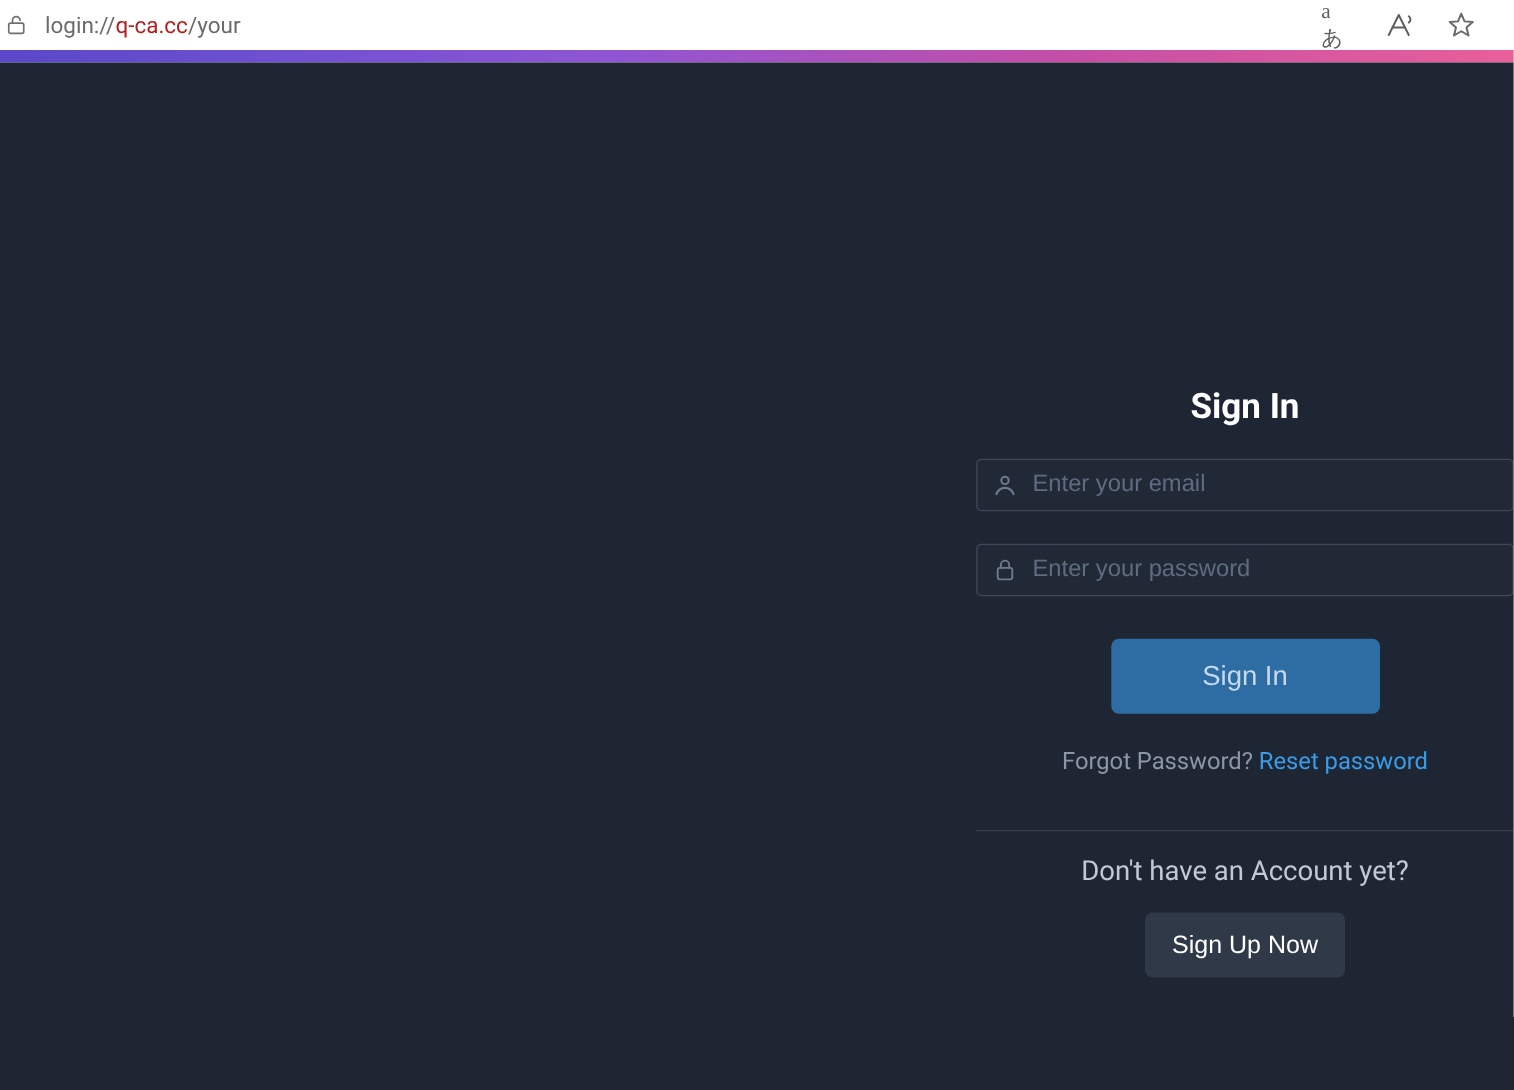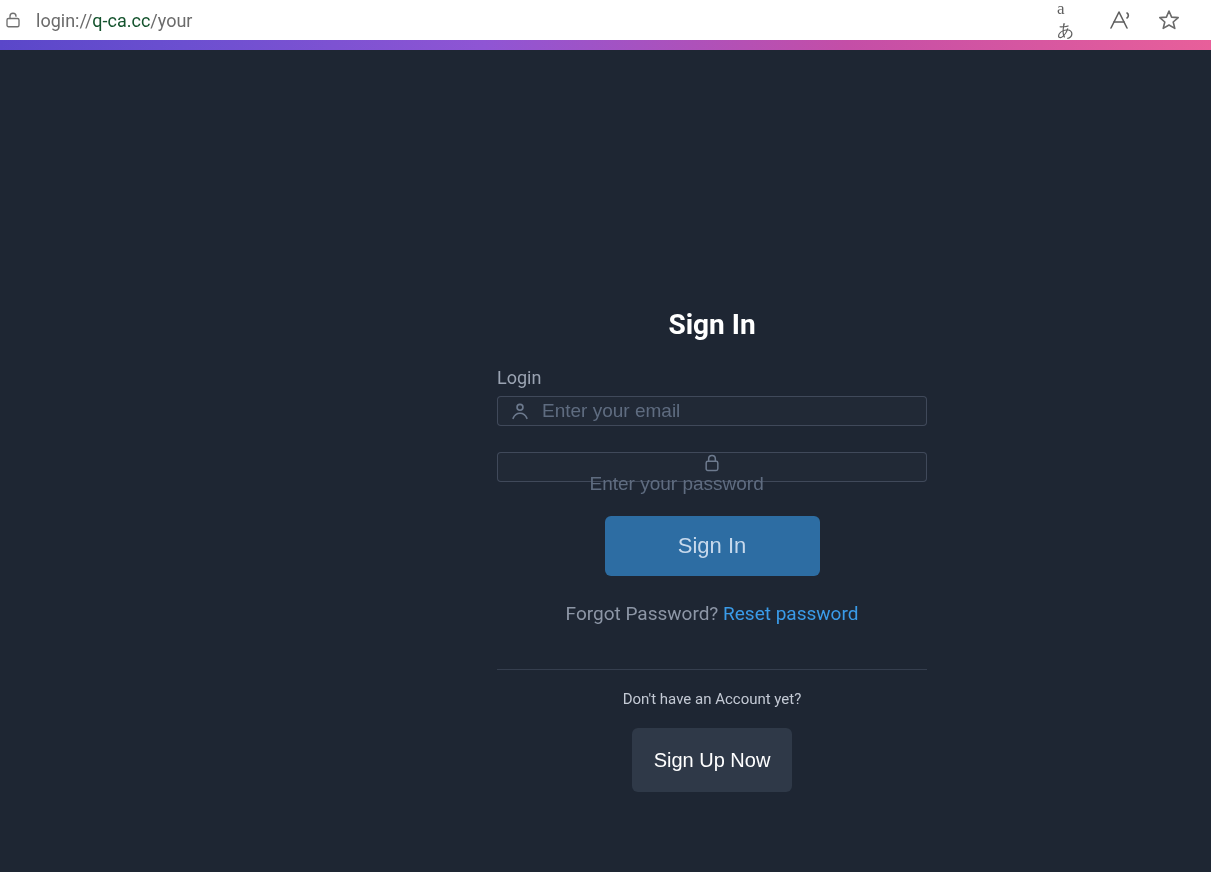--- a/index.html
+++ b/index.html
@@ -21,21 +21,21 @@
       display: flex; align-items: center; justify-content: center;
       margin-right: 12px;
     }
     .address {
       flex: 1;
       font-size: 18px;
       color: #6b6b6b;
       white-space: nowrap;
       overflow: hidden;
     }
-    .address .host { color: #14532d; }
+    .address .host { color: #b91c1c; }
     .chrome-icons {
       display: flex;
       align-items: center;
       gap: 26px;
       margin-left: 20px;
       padding-right: 20px;
       color: #666;
     }
     .chrome-icons .ci { width: 24px; height: 24px; display: flex; align-items: center; justify-content: center; cursor: pointer; }
 
@@ -45,21 +45,21 @@
       background: linear-gradient(90deg, #5a47c9 0%, #6b4fd0 15%, #8f55d4 40%, #c44ea7 70%, #e85f9a 100%);
     }
 
     
     .page {
       background: #1e2633;
       width: 100%;
       height: calc(872px - 40px - 10px);
       display: flex;
       flex-direction: column;
-      align-items: flex-start;
+      align-items: flex-end;
     }
 
     .login-box {
       width: 430px;
       margin-left: 497px;
       margin-top: 258px;
       display: flex;
       flex-direction: column;
     }
 
@@ -73,21 +73,21 @@
 
     .field-label {
       color: #9aa3b2;
       font-size: 18px;
       margin-bottom: 8px;
     }
 
     .field-wrap {
       position: relative;
       width: 100%;
-      height: 30px;
+      height: 42px;
       border: 1px solid rgba(122,136,160,0.35);
       border-radius: 4px;
       background: rgba(255,255,255,0.015);
       display: flex;
       align-items: center;
       margin-bottom: 26px;
     }
     .field-wrap:last-of-type { margin-bottom: 30px; }
     .field-icon {
       width: 44px;
@@ -127,28 +127,28 @@
       color: #8d96a6;
       padding-bottom: 44px;
       border-bottom: 1px solid rgba(122,136,160,0.25);
       margin-bottom: 20px;
     }
     .forgot-row a { color: #3a9be8; text-decoration: none; cursor: pointer; }
 
     .noaccount {
       text-align: center;
       color: #c3c9d4;
-      font-size: 15px;
+      font-size: 22px;
       margin-bottom: 20px;
     }
 
     .signup-btn {
       align-self: center;
       padding: 0 22px;
-      height: 64px;
+      height: 52px;
       background: #2f3948;
       border: none;
       border-radius: 6px;
       color: #ffffff;
       font-size: 20px;
       font-weight: 500;
       cursor: pointer;
     }
   </style>
 </head>
@@ -181,32 +181,31 @@
   </div>
 </div>
 
 <div class="gradient-strip"></div>
 
 <div class="page">
   <div class="login-box">
 
     <div class="title">Sign In</div>
 
-    <div class="field-label">Login</div>
     <div class="field-wrap">
       <span class="field-icon">
         <svg width="22" height="22" viewBox="0 0 24 24" fill="none" stroke="currentColor" stroke-width="1.8" stroke-linecap="round" stroke-linejoin="round">
           <circle cx="12" cy="8" r="3.2"></circle>
           <path d="M4.5 20 c1.5-4 5-5.5 7.5-5.5 s6 1.5 7.5 5.5"></path>
         </svg>
       </span>
       <input class="field-input" type="text" placeholder="Enter your email" style="">
     </div>
 
-    <div class="field-wrap" style="margin-bottom:34px;flex-direction:column;">
+    <div class="field-wrap" style="margin-bottom:34px;">
       <span class="field-icon">
         <svg width="20" height="20" viewBox="0 0 24 24" fill="none" stroke="currentColor" stroke-width="1.8" stroke-linecap="round" stroke-linejoin="round">
           <rect x="5" y="10" width="14" height="11" rx="2"></rect>
           <path d="M8 10 V7 a4 4 0 0 1 8 0 v3"></path>
         </svg>
       </span>
       <input class="field-input" type="password" placeholder="Enter your password" style="">
     </div>
 
     <button class="signin-btn">Sign In</button>

